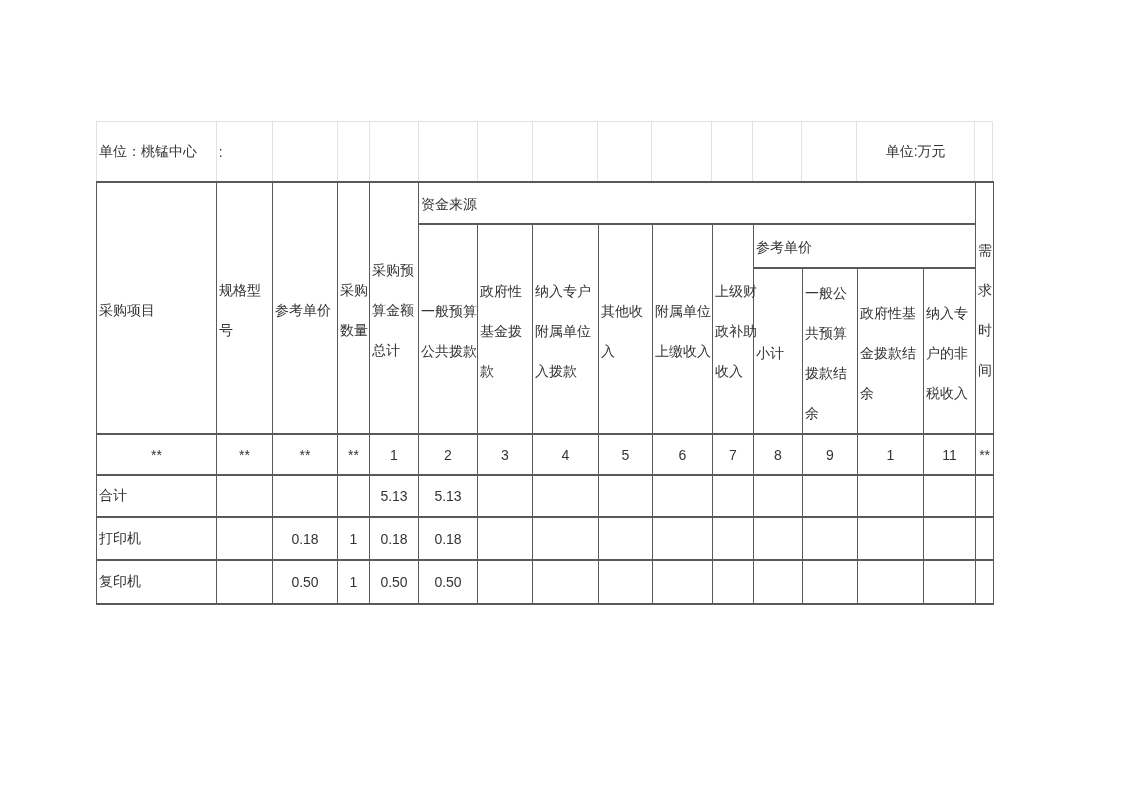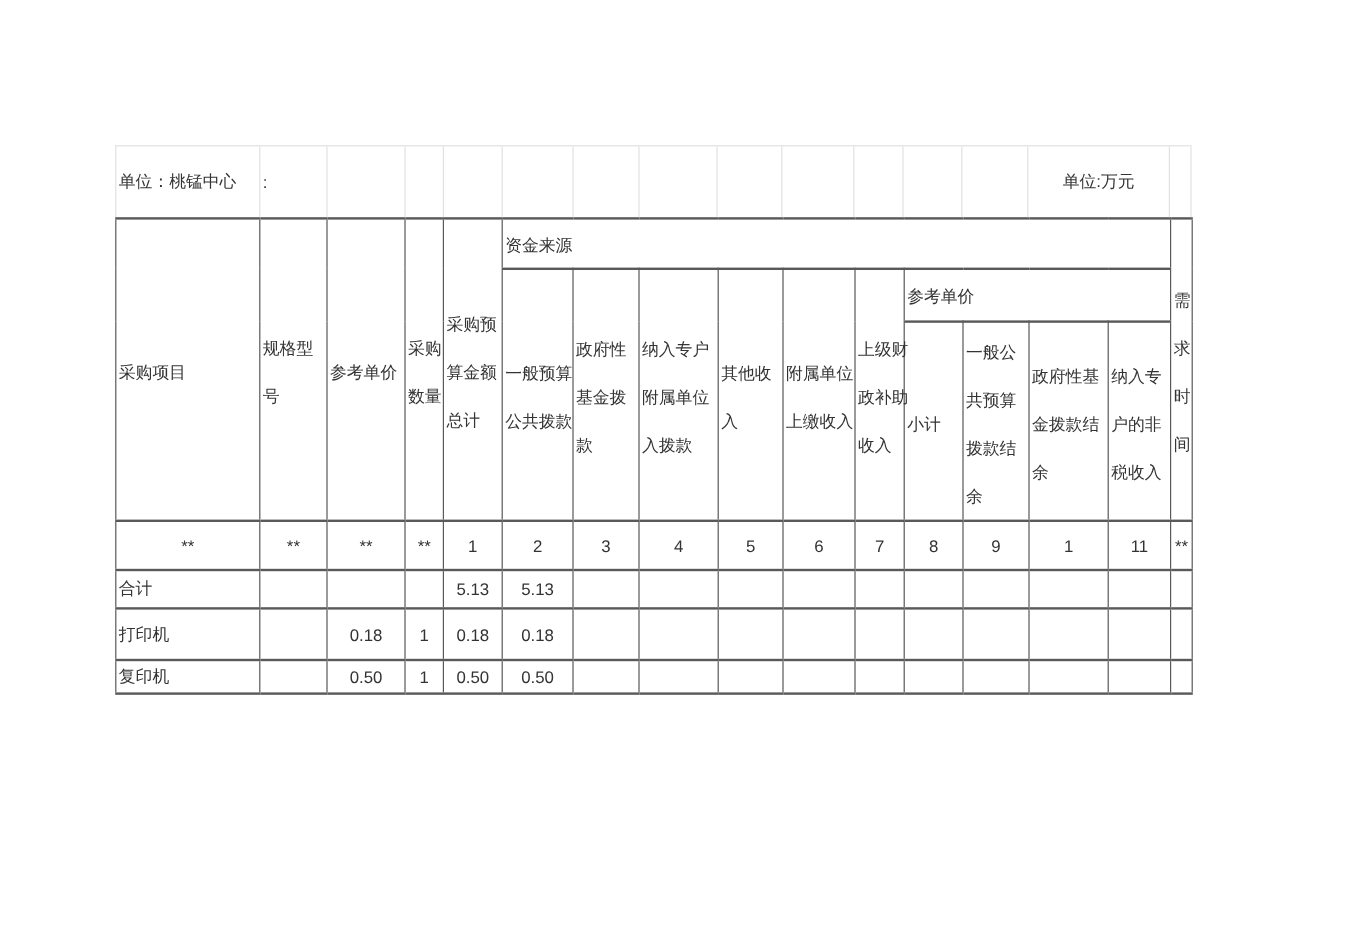--- a/index.html
+++ b/index.html
@@ -77,23 +77,23 @@
   }
   td.rowlabel {
     text-align: left;
     padding: 0 0 0 2px;
     white-space: nowrap;
   }
   tr.r-grp1   { height: 42px; }
   tr.r-grp2   { height: 44px; }
   tr.r-cols   { height: 165px; }
   tr.r-code   { height: 41px; }
-  tr.r-data1  { height: 32px; }
+  tr.r-data1  { height: 42px; }
   tr.r-data2  { height: 43px; }
-  tr.r-data3  { height: 28px; margin-top: 16px; }
+  tr.r-data3  { height: 44px; margin-top: 16px; }
 </style>
 </head>
 <body>
 
 <div class="page">
 
 
   <div class="info-row">
     <div class="info-cell pad" style="width:120px">单位：桃锰中心</div>
     <div class="info-cell pad" style="width:56px">:</div>

